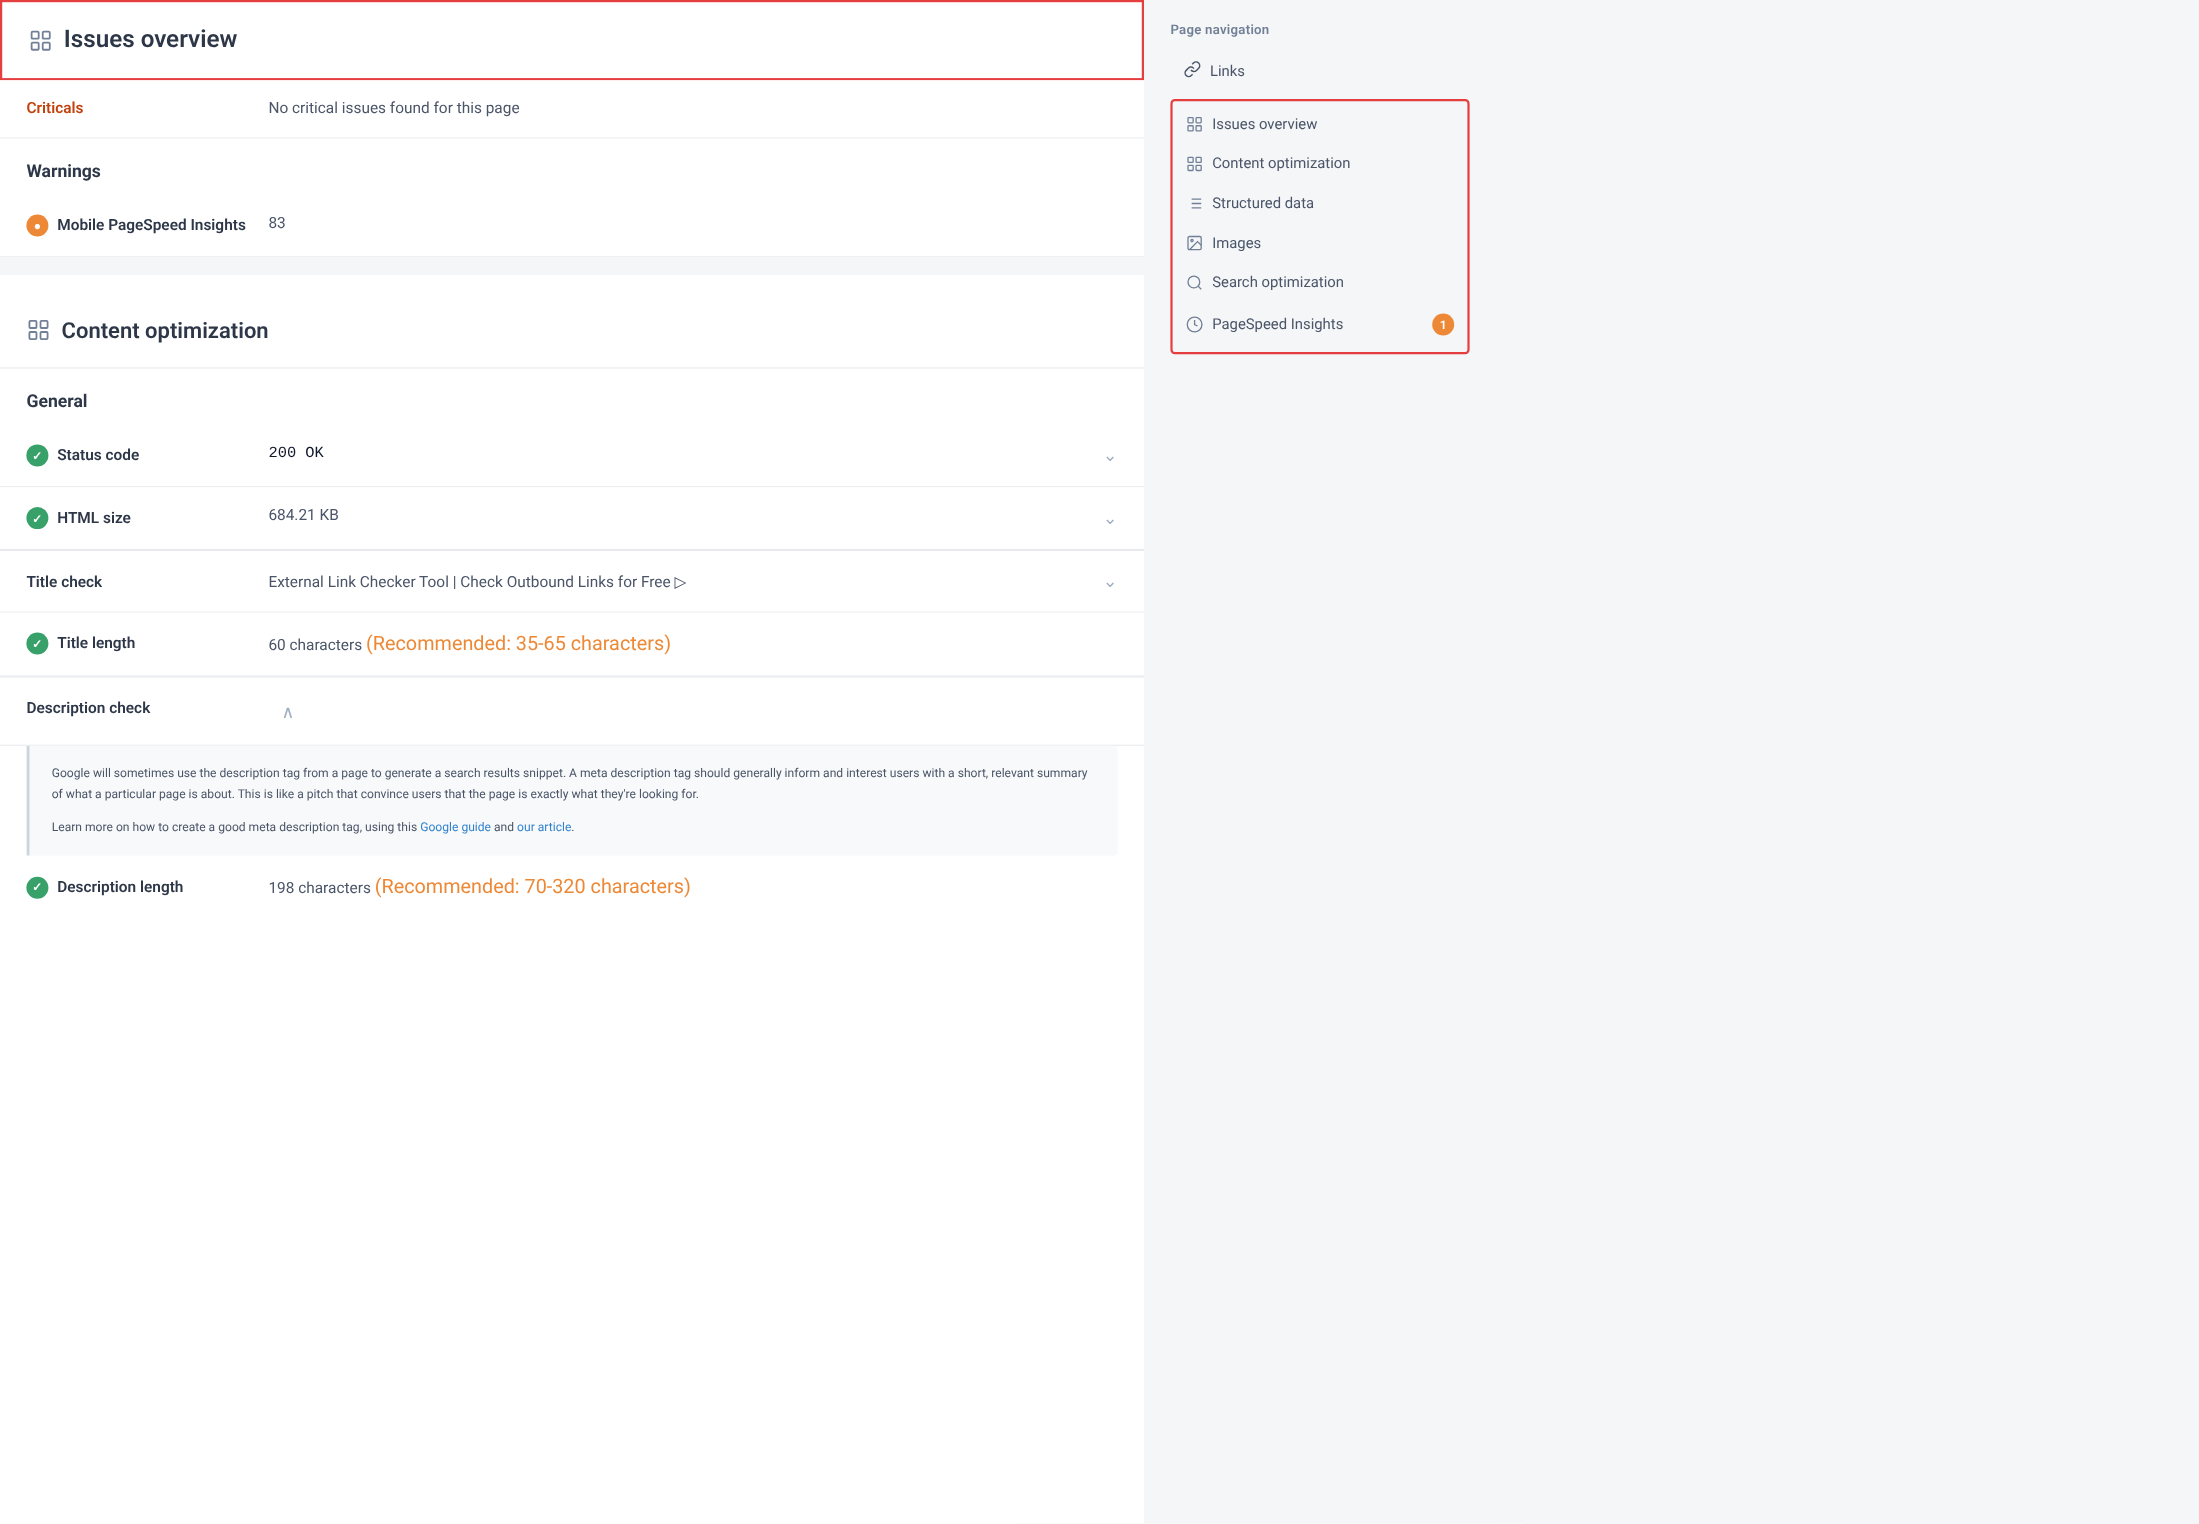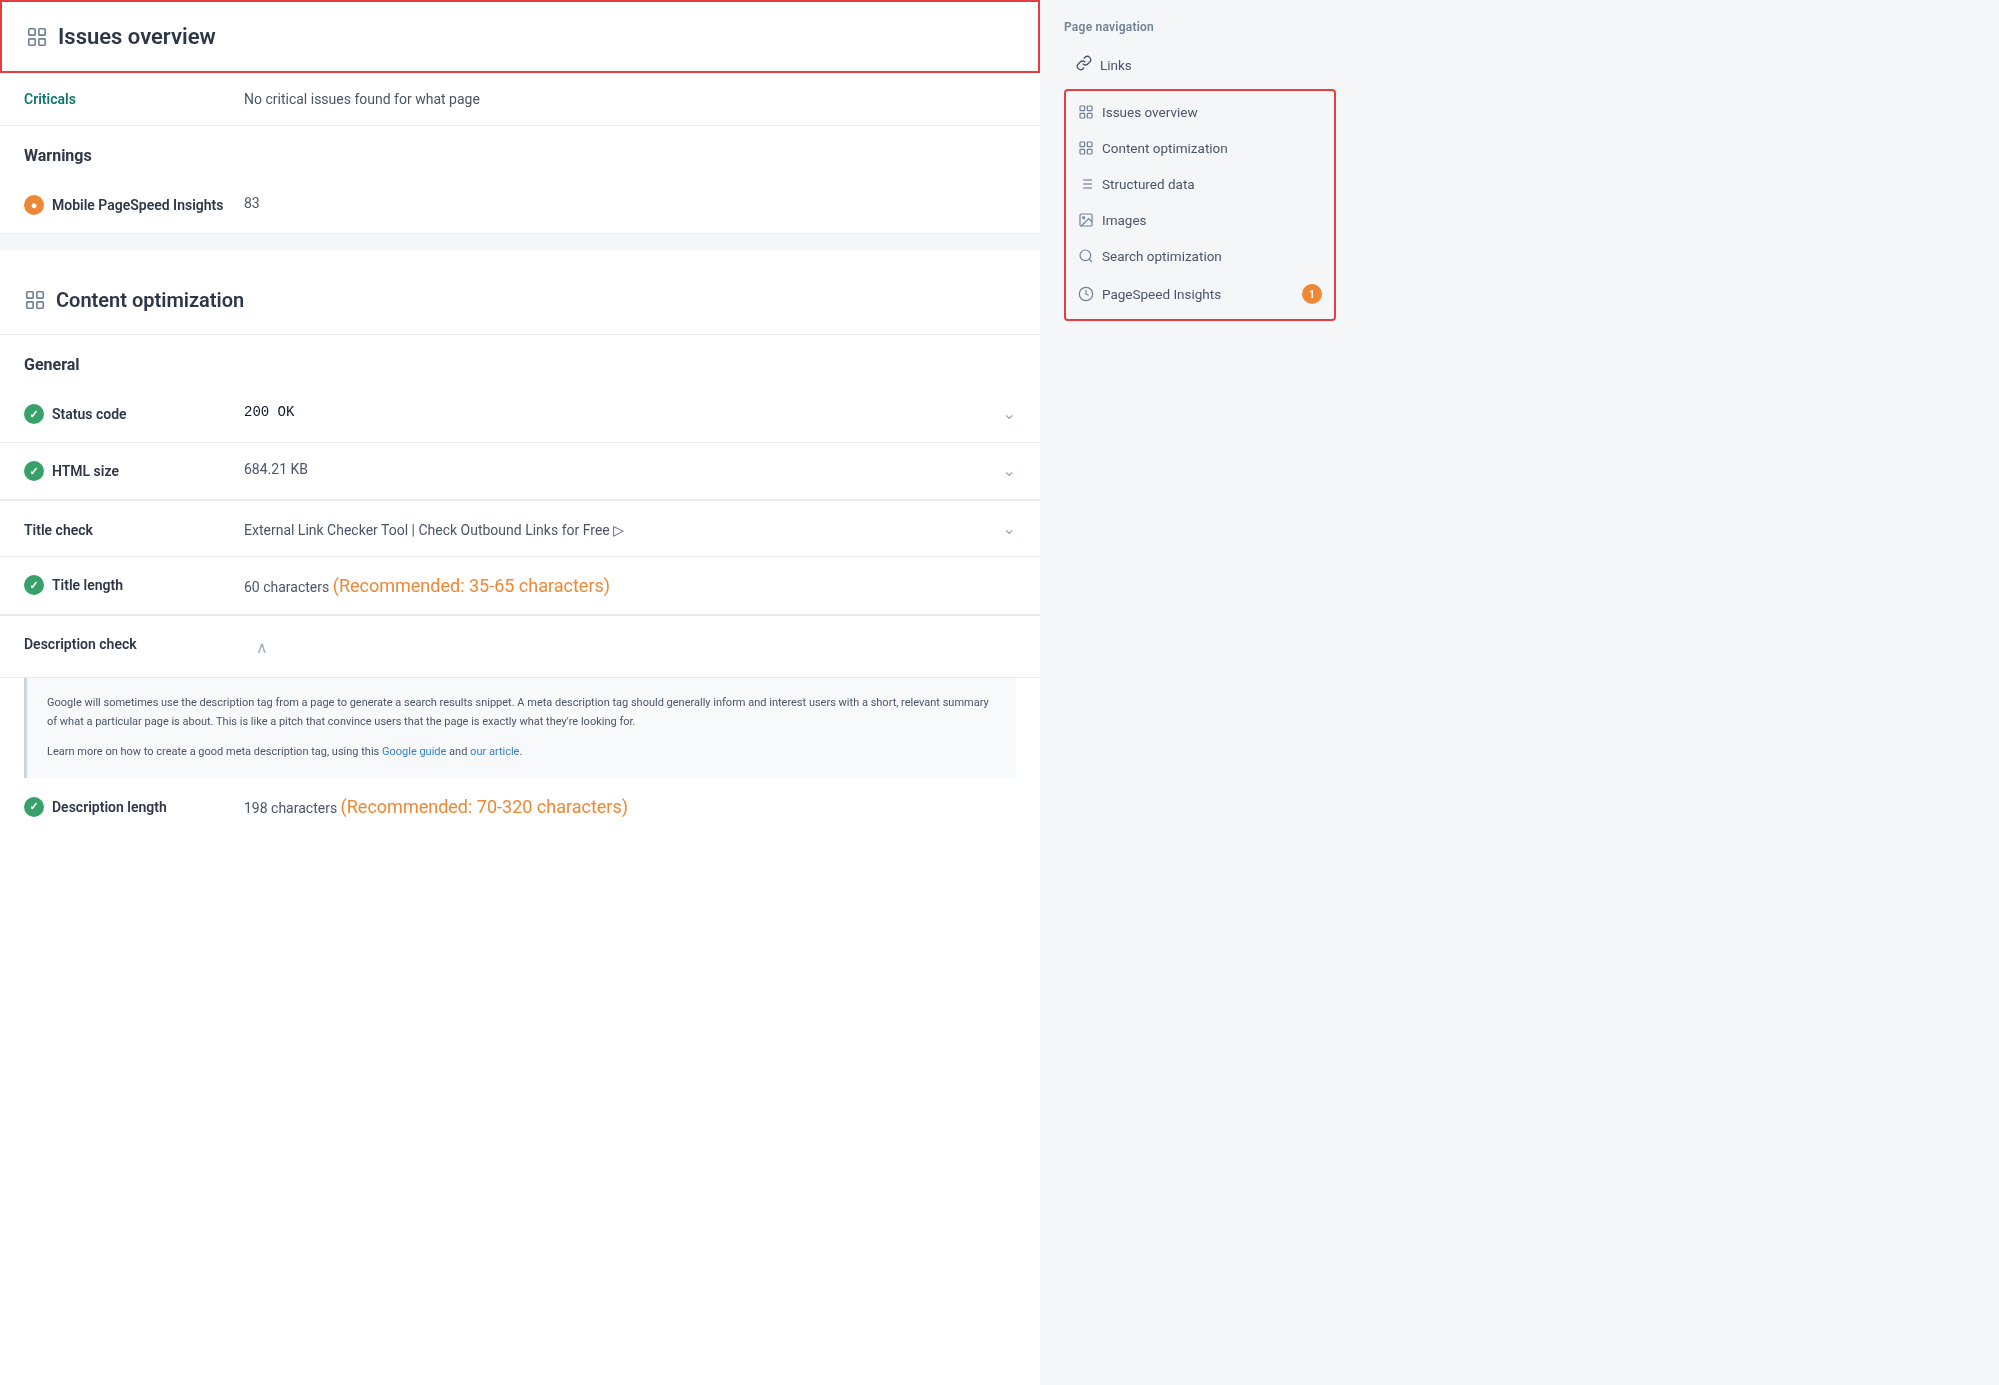--- a/index.html
+++ b/index.html
@@ -295,21 +295,21 @@
     .criticals-row {
       display: flex;
       align-items: center;
       padding: 18px 24px;
       border-bottom: 1px solid #e8eaed;
       background: #fff;
     }
     .criticals-row .label {
       font-weight: 600;
       min-width: 220px;
-      color: #0f766e;
+      color: #c2410c;
     }
     .criticals-row .value {
       color: #4a5568;
     }
   </style>
 </head>
 <body>
 
 <div class="layout">
 
@@ -322,21 +322,21 @@
           <rect x="14" y="3" width="7" height="7" rx="1"></rect>
           <rect x="3" y="14" width="7" height="7" rx="1"></rect>
           <rect x="14" y="14" width="7" height="7" rx="1"></rect>
         </svg>
       </span>
       <h2>Issues overview</h2>
     </div>
 
     <div class="criticals-row">
       <span class="label">Criticals</span>
-      <span class="value">No critical issues found for what page</span>
+      <span class="value">No critical issues found for this page</span>
     </div>
 
     <div class="warnings-section">
       <div class="sub-section-label">Warnings</div>
       <div class="row-item">
         <span class="label">
           <span class="status-warn">●</span>
           <span>Mobile PageSpeed Insights</span>
         </span>
         <span class="value">83</span>

